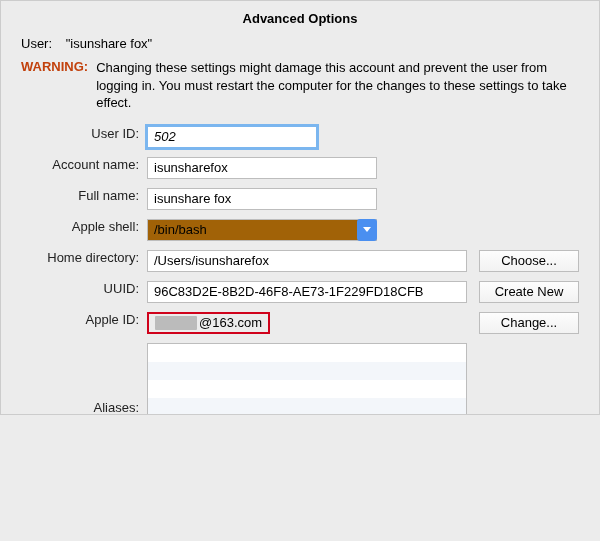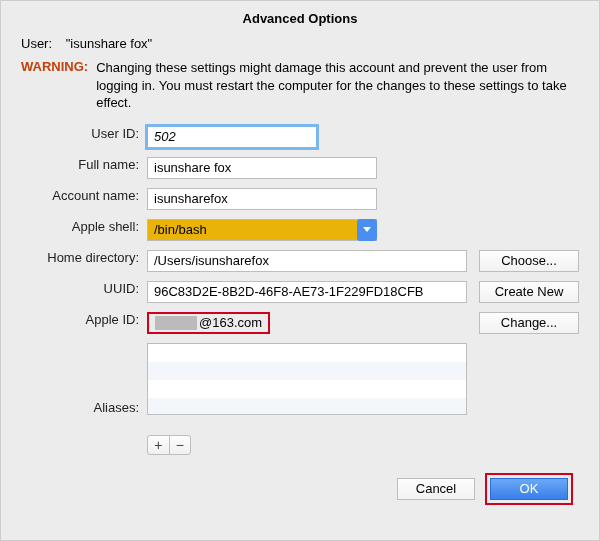--- a/index.html
+++ b/index.html
@@ -6,21 +6,21 @@
     body {
       font-family: -apple-system, "Helvetica Neue", Arial, sans-serif;
       font-size: 13px;
       background: #ececec;
       width: 600px;
       height: 541px;
       color: #000;
     }
     .window {
       width: 600px;
-      height: 541px;
+      height: 415px;
       background: #ececec;
       border: 1px solid #ccc;
       position: relative;
       overflow: hidden;
     }
     .title {
       text-align: center;
       font-weight: 600;
       font-size: 13px;
       padding: 10px 0 4px 0;
@@ -80,21 +80,21 @@
       outline: 3px solid #7bb6ef;
       outline-offset: -1px;
       width: 170px;
       font-style: italic;
     }
     .select-wrap {
       position: relative;
       width: 230px;
       height: 22px;
       border: 1px solid #bdbdbd;
-      background: #eab308;
+      background: #a16207;
       display: flex;
       align-items: center;
     }
     .select-value {
       padding: 0 6px;
       flex: 1;
     }
     .select-btn {
       width: 20px;
       height: 22px;
@@ -230,30 +230,30 @@
 
       <div class="row">
         <div class="label">User ID:</div>
         <div class="field-wrap">
           <input class="text userid" value="502" style="">
         </div>
       </div>
 
 
       <div class="row">
+        <div class="label">Account name:</div>
+        <div class="field-wrap">
+          <input class="text w230" value="isunsharefox" style="">
+        </div>
+      </div>
+
+      <div class="row">
         <div class="label">Full name:</div>
         <div class="field-wrap">
           <input class="text w230" value="isunshare fox" style="">
-        </div>
-      </div>
-
-      <div class="row">
-        <div class="label">Account name:</div>
-        <div class="field-wrap">
-          <input class="text w230" value="isunsharefox" style="">
         </div>
       </div>
 
       <div class="row">
         <div class="label">Apple shell:</div>
         <div class="field-wrap">
           <div class="select-wrap">
             <span class="select-value">/bin/bash</span>
             <span class="select-btn">
               <span class="caret"></span>

